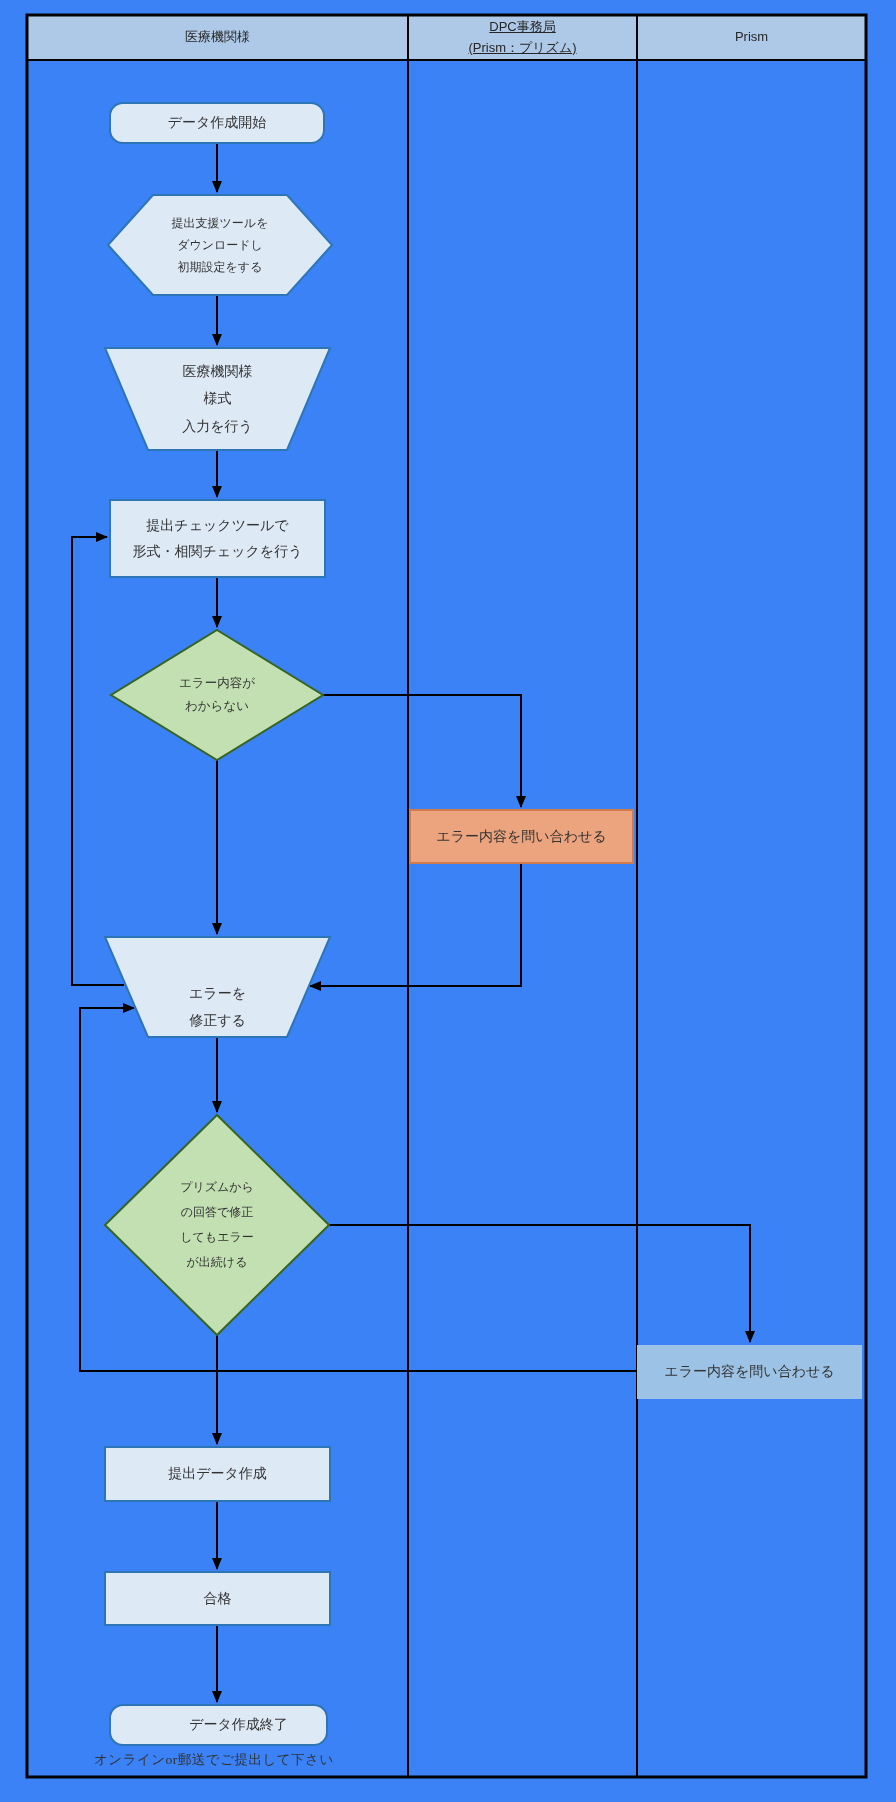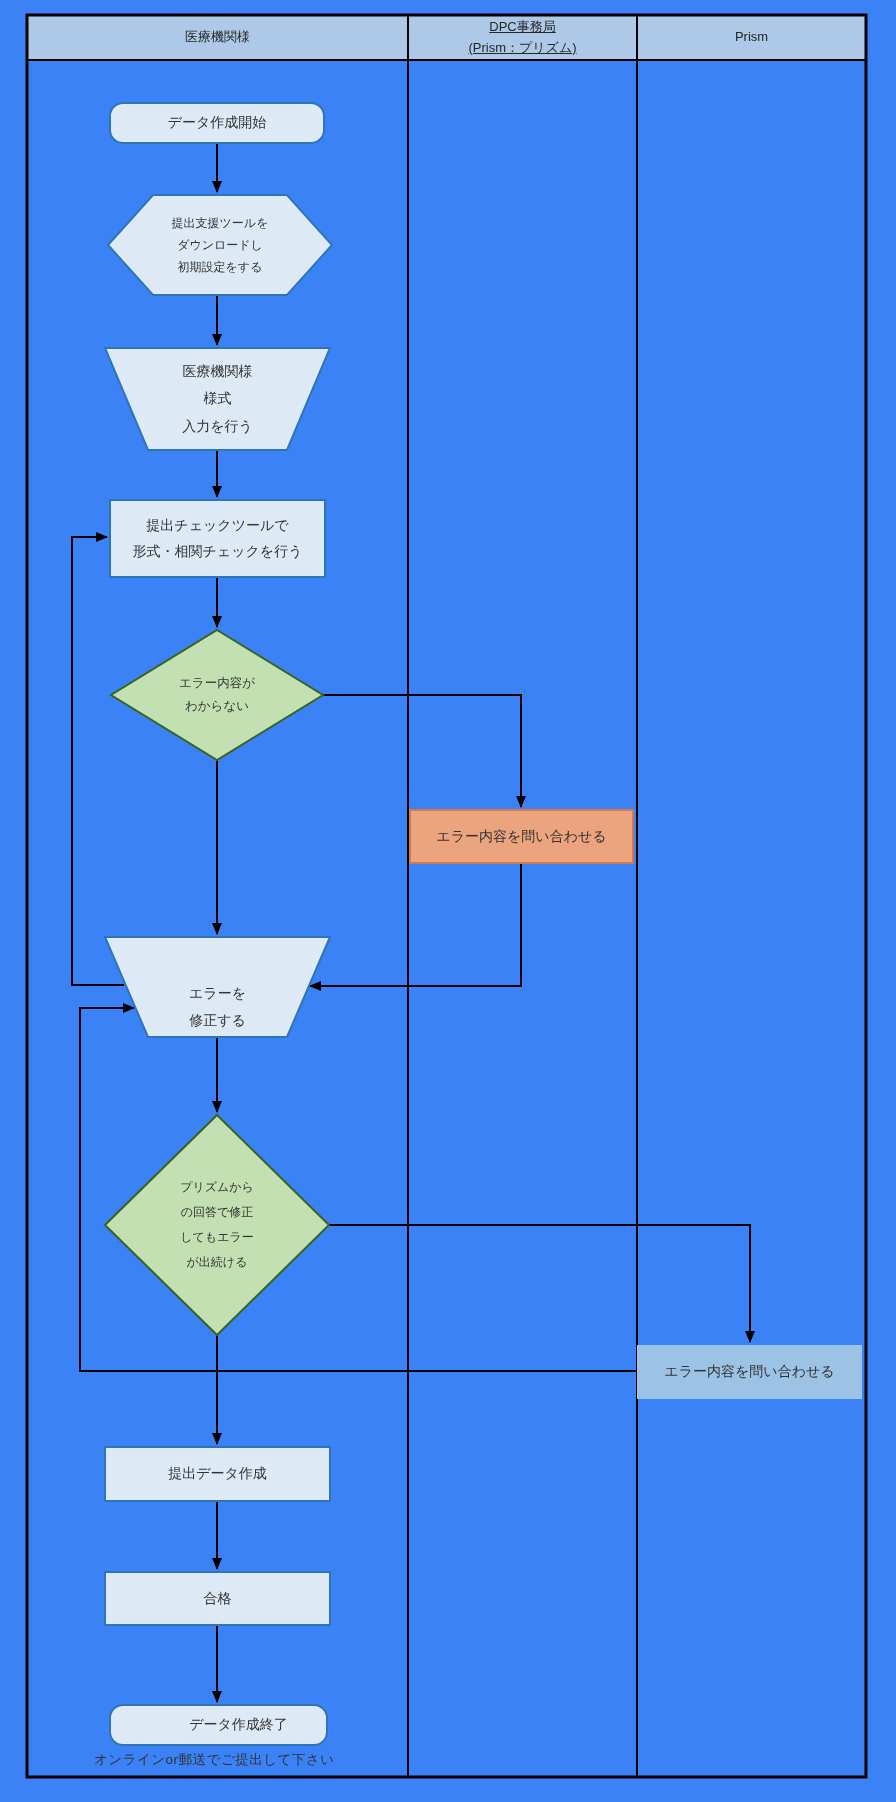--- a/index.html
+++ b/index.html
@@ -131,15 +131,15 @@
 が出続ける</div>
 
   <div class="label" style="left:637px; top:1345px; width:225px; height:54px;">エラー内容を問い合わせる</div>
 
   <div class="label" style="left:105px; top:1447px; width:225px; height:54px;">提出データ作成</div>
 
   <div class="label" style="left:105px; top:1572px; width:225px; height:53px;">合格</div>
 
   <div class="label" style="left:110px; top:1705px; width:217px; height:40px;padding-left:20px;">データ作成終了</div>
 
-  <div class="footnote" style="left:94px; top:1751px;">オンラインor郵送でご提出して下さい</div>
+  <div class="footnote" style="left:94px; top:1751px;font-family:Liberation Serif, serif;">オンラインor郵送でご提出して下さい</div>
 
 </div>
 
 </body></html>

